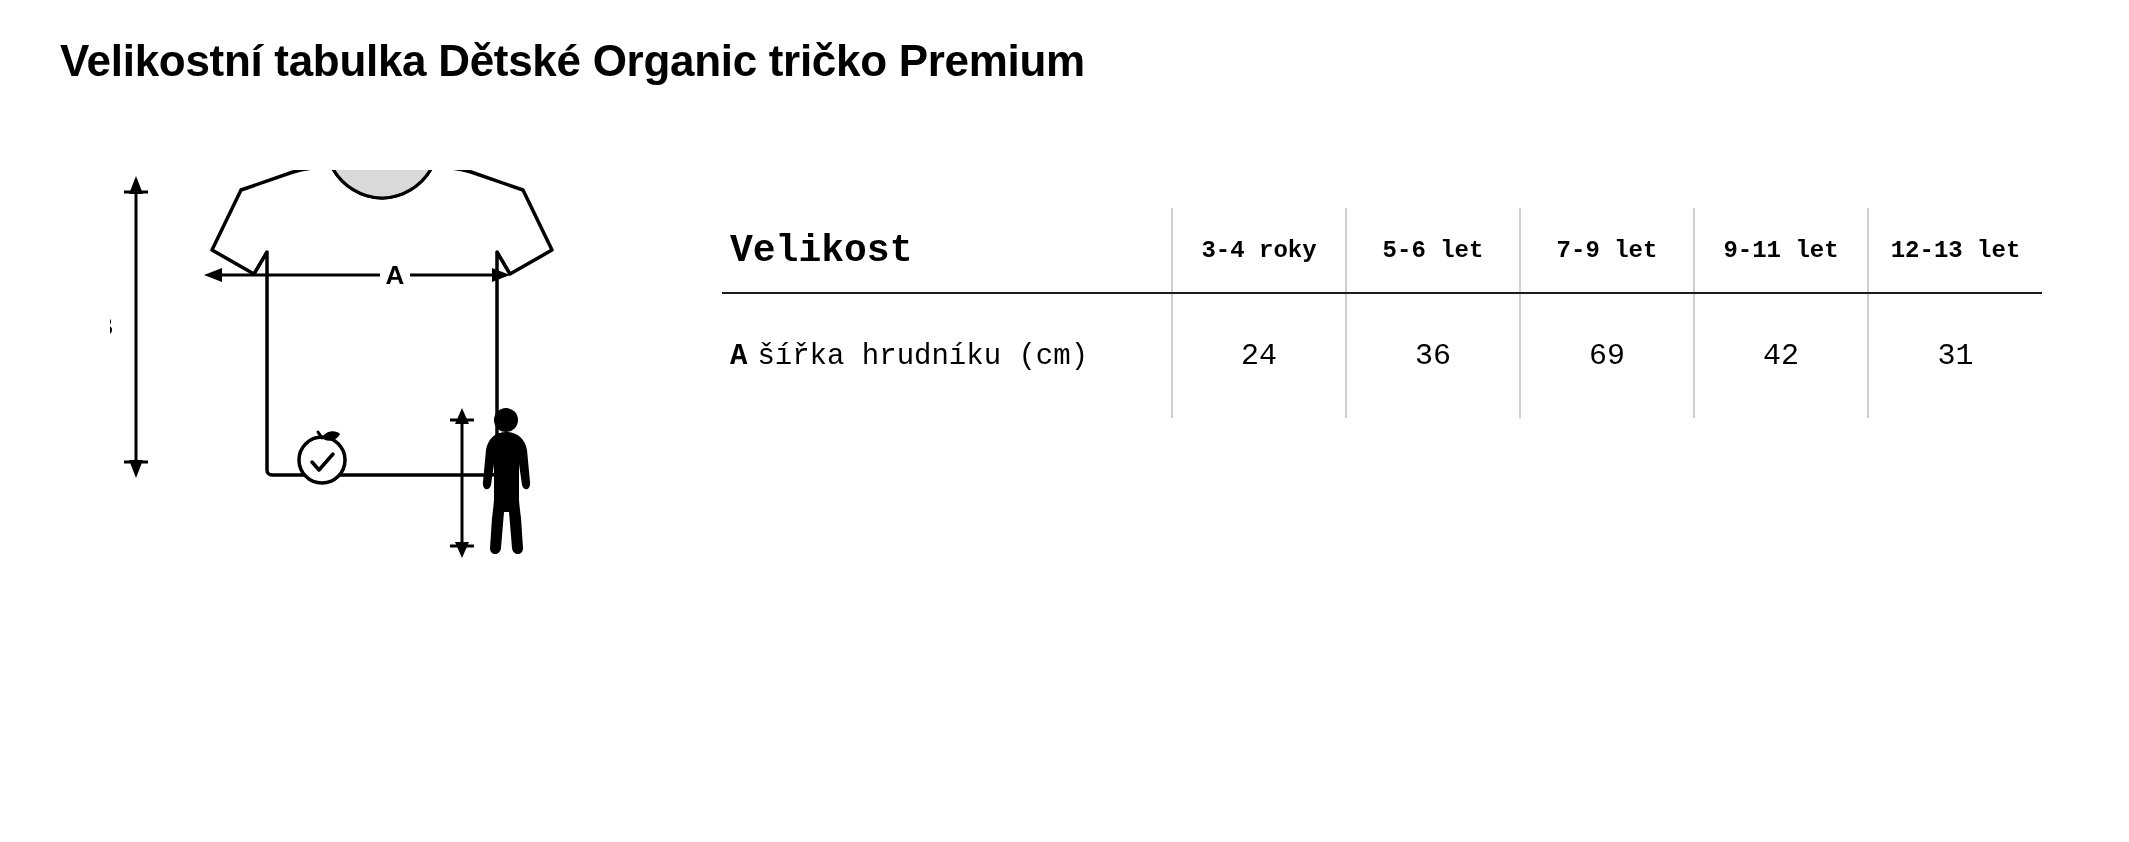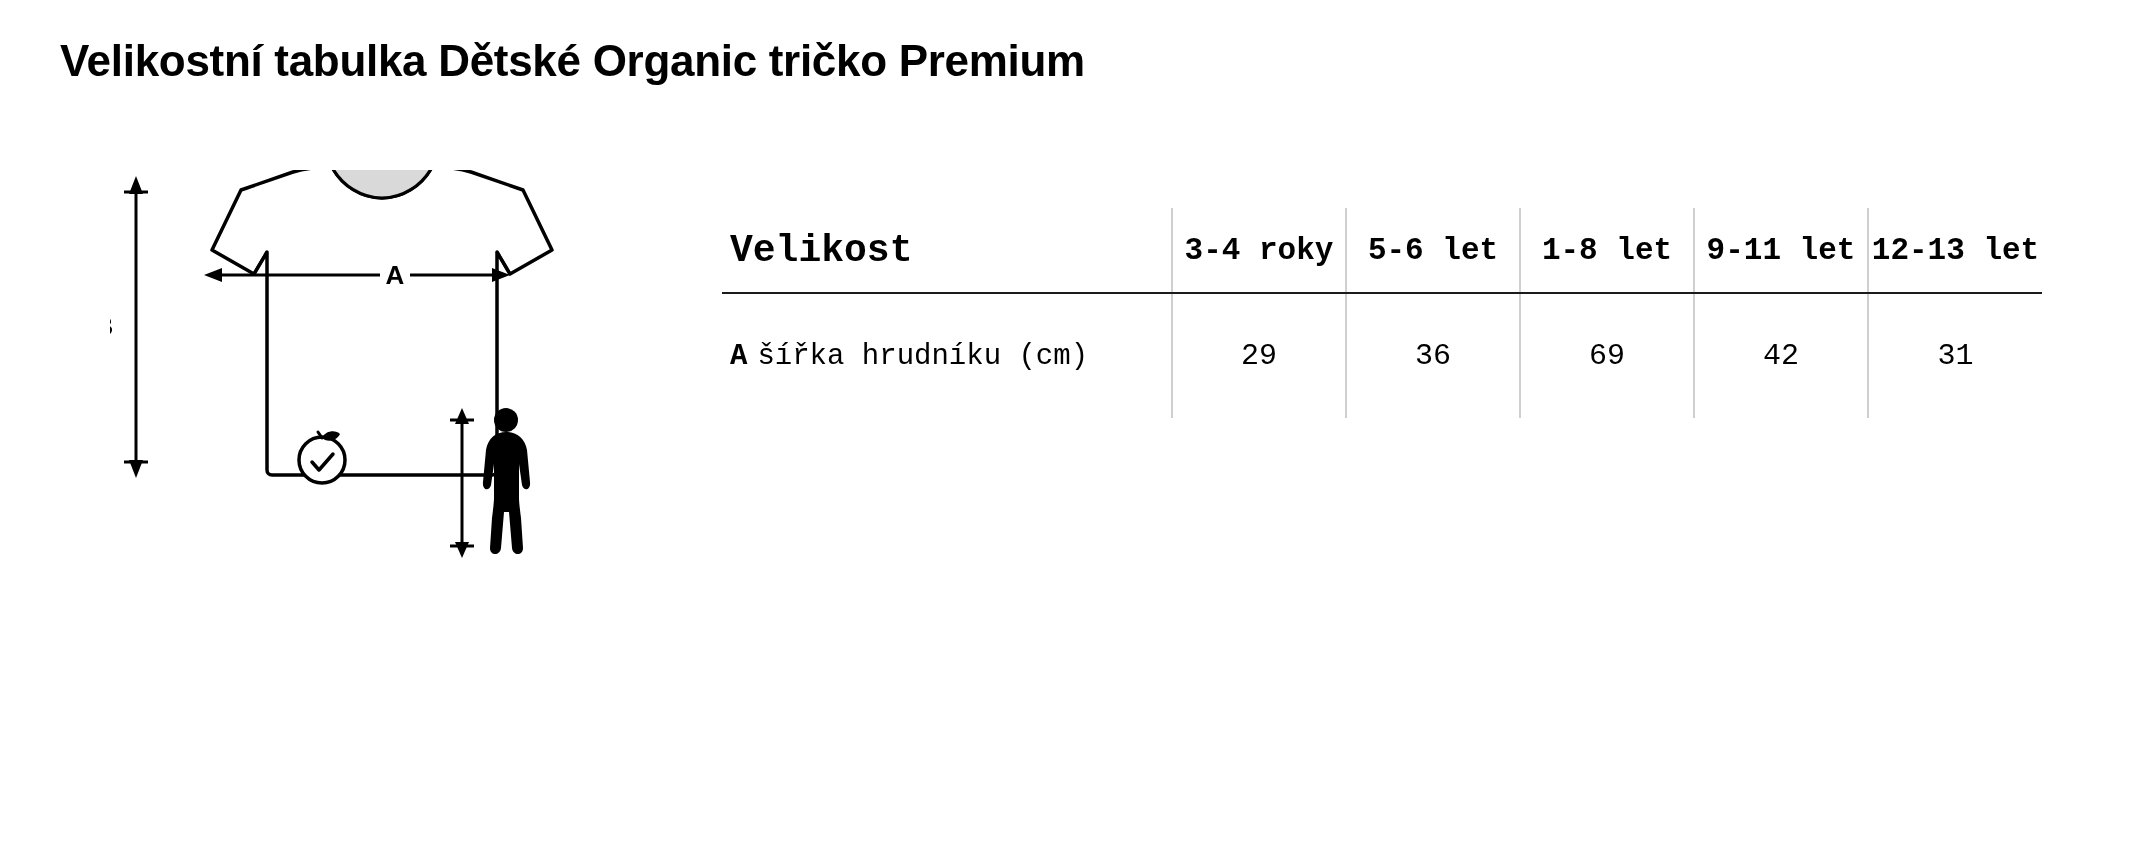--- a/index.html
+++ b/index.html
@@ -58,21 +58,21 @@
     padding: 0;
     text-align: center;
     vertical-align: middle;
     font-size: 26px;
     color: #000;
     font-family: Liberation Mono, monospace;
   }
 
   .hdr-row th {
     height: 84px;
-    font-size: 31px;
+    font-size: 24px;
     font-weight: bold;
     border-bottom: 2px solid #1b1b1b;
   }
   .hdr-row th.label-head {
     text-align: left;
     font-size: 38px;
     font-weight: bold;
     padding-left: 8px;
   }
 
@@ -179,31 +179,31 @@
       <col class="size-col">
       <col class="size-col">
       <col class="size-col">
       <col class="size-col">
     </colgroup>
     <thead>
       <tr class="hdr-row">
         <th class="label-head">Velikost</th>
         <th class="vline">3-4 roky</th>
         <th class="vline">5-6 let</th>
-        <th class="vline">1-8 let</th>
+        <th class="vline">7-9 let</th>
         <th class="vline">9-11 let</th>
         <th class="vline">12-13 let</th>
       </tr>
     </thead>
     <tbody>
       <tr class="data-row">
         <td class="row-label">
           <span class="bold-letter">A</span><span>šířka hrudníku (cm)</span>
         </td>
-        <td class="vline">29</td>
+        <td class="vline">24</td>
         <td class="vline">36</td>
         <td class="vline">69</td>
         <td class="vline">42</td>
         <td class="vline">31</td>
       </tr>
     </tbody>
   </table>
 
 
 </div>

